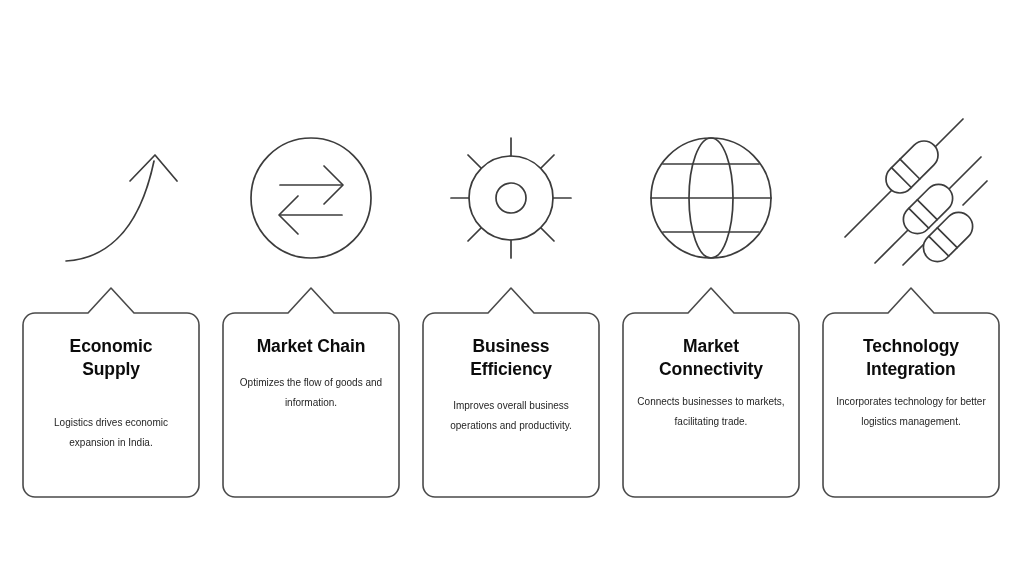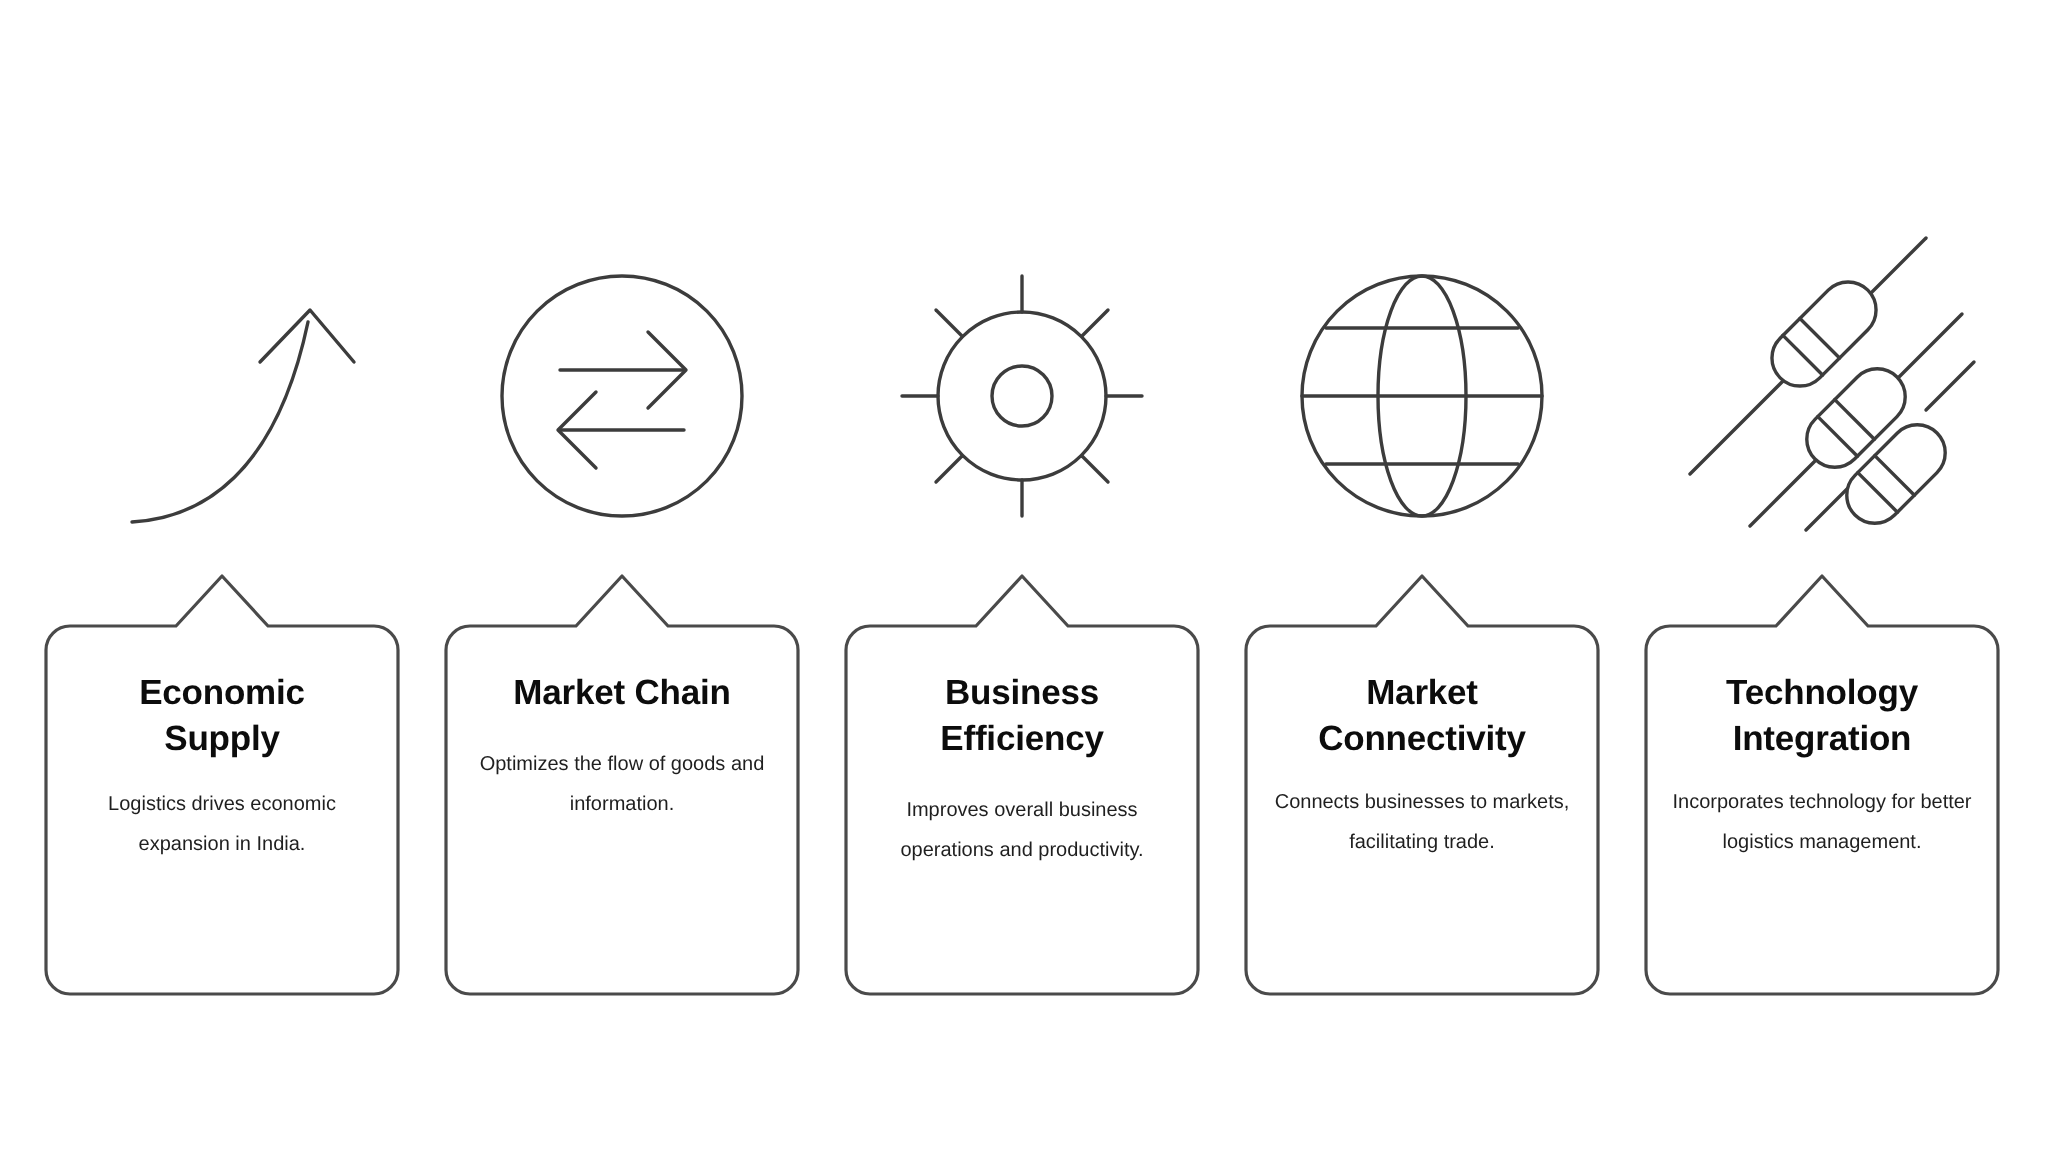--- a/index.html
+++ b/index.html
@@ -108,21 +108,21 @@
   }
 
   .card-desc {
     margin: 14px 0 0 0;
     font-size: 10px;
     line-height: 19.5px;
     color: #1f1f1f;
   }
 
   
-  .column[data-col="0"] .card-desc { margin-top: 12px; }
+  .column[data-col="0"] .card-desc { margin-top: 32px; }
   .column[data-col="1"] .card-title { margin-top: 22px; }
   .column[data-col="1"] .card-desc { margin-top: 15px; }
   .column[data-col="2"] .card-desc { margin-top: 15px; }
   .column[data-col="3"] .card-desc { margin-top: 11px; }
   .column[data-col="4"] .card-desc { margin-top: 11px; }
 </style>
 </head>
 <body>
 
 <div id="board">

